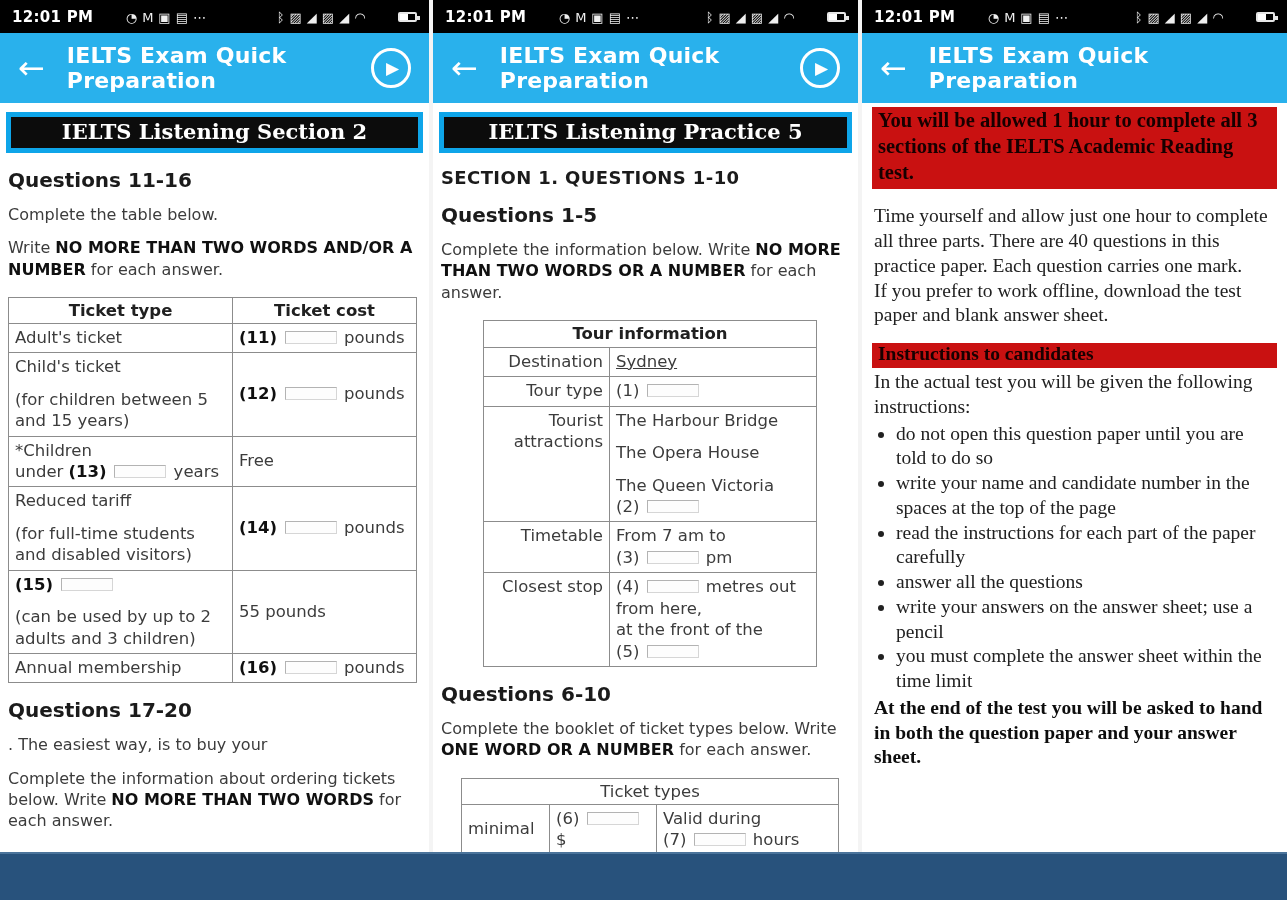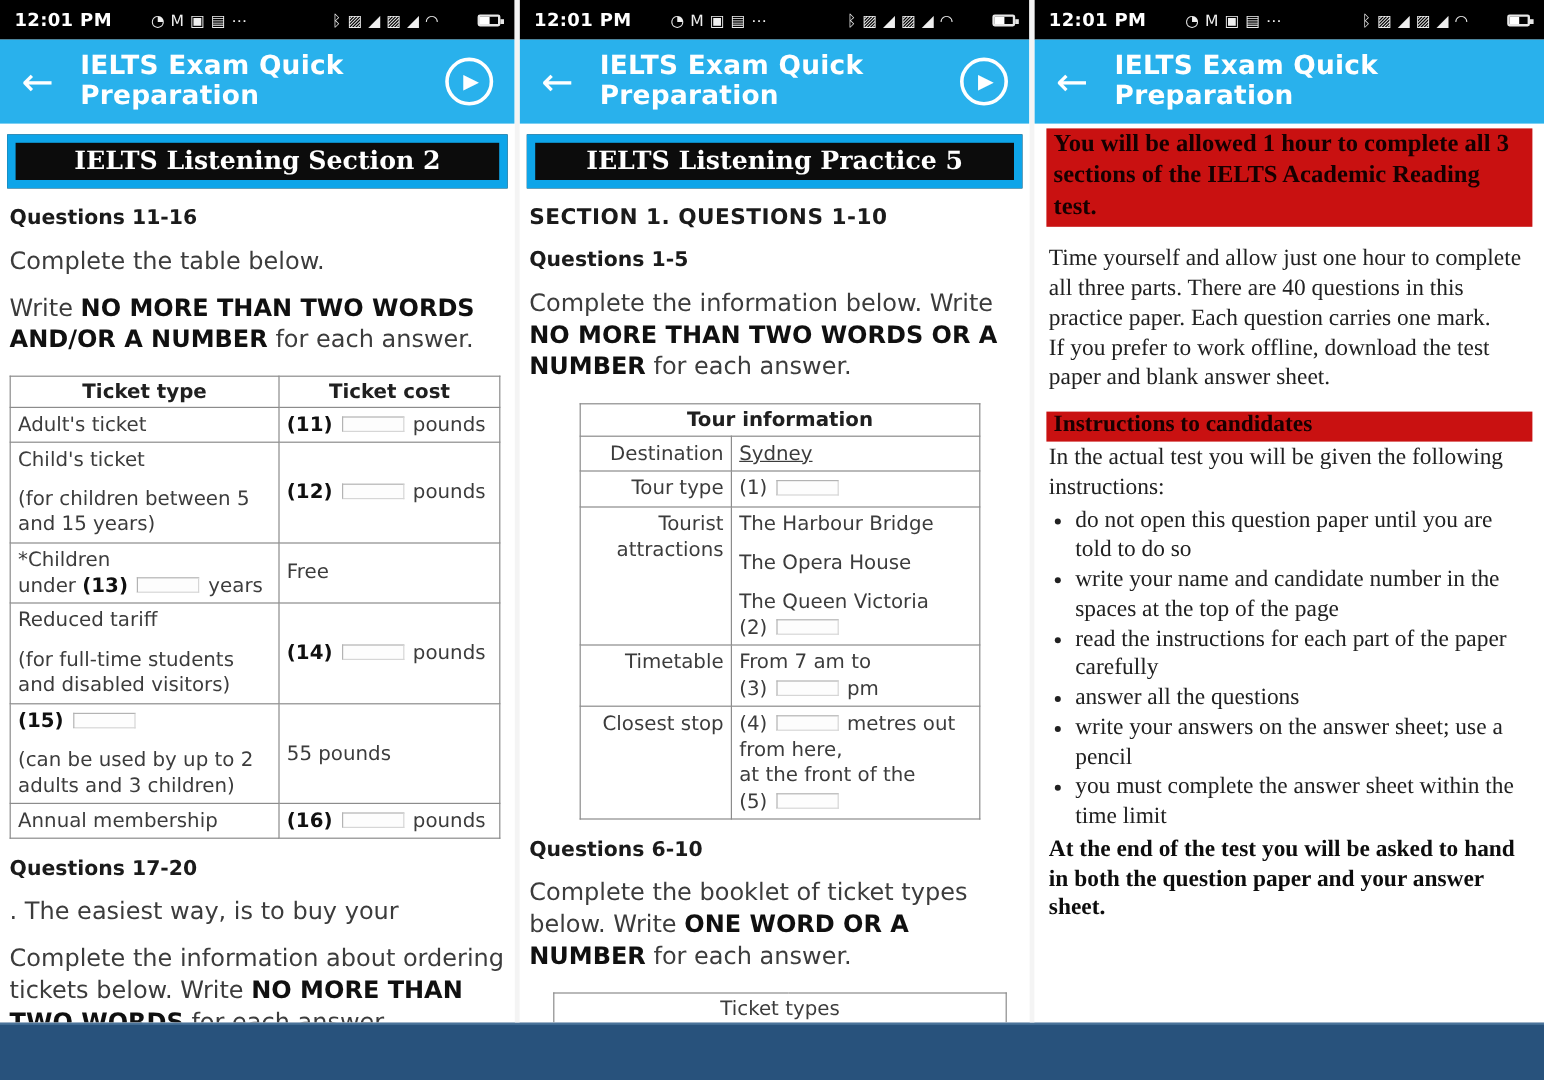--- a/index.html
+++ b/index.html
@@ -23,25 +23,25 @@
   
   .appbar { height:70px; background:#29b1ec; display:flex; align-items:center; padding:0 18px; }
   .back { color:#fff; font-size:32px; line-height:1; margin-right:22px; cursor:pointer; }
   .apptitle { color:#fff; font-size:22px; font-weight:600; flex:1; letter-spacing:0.2px; }
   .playbtn { width:40px; height:40px; border:3px solid #fff; border-radius:50%; display:flex;
              align-items:center; justify-content:center; cursor:pointer; flex:none; }
   .playtri { color:#fff; font-size:17px; line-height:1; margin-left:3px; }
 
   
   .content { height:749px; overflow:hidden; padding:0 8px; }
-  .blackbar { margin:9px -2px 0; background:#0c0c0c; border:7px solid #0ea5e9; color:#fff; text-align:center;
+  .blackbar { margin:9px -2px 0; background:#0c0c0c; border:5px solid #0ea5e9; color:#fff; text-align:center;
               font-family:"DejaVu Serif", serif; font-weight:bold; font-size:21px; padding:2px 0 4px; }
-  .qhead { font-size:17px; font-weight:bold; color:#1b1b1b; margin:15px 0 0; }
+  .qhead { font-size:20px; font-weight:bold; color:#1b1b1b; margin:15px 0 0; }
   .sechead { font-size:18px; font-weight:bold; color:#1b1b1b; margin:14px 0 0; letter-spacing:0.4px; }
-  .para { font-size:20px; color:#3c3c3c; line-height:1.33; margin:12px 0 0; }
+  .para { font-size:16px; color:#3c3c3c; line-height:1.33; margin:12px 0 0; }
   .para b { color:#101010; }
 
   table.qtable { border-collapse:collapse; margin-top:17px; }
   .qtable th, .qtable td { border:1px solid #8c8c8c; font-size:16.5px; }
   .qtable th { font-weight:bold; text-align:center; color:#202020; padding:3px 4px; }
   .qtable td { color:#3c3c3c; padding:3px 6px 4px; vertical-align:top; line-height:1.3; }
   .qtable td b { color:#101010; }
   .gap { display:block; height:11px; }
   .blank { display:inline-block; width:52px; height:13px; background:#fdfdfd; border:1px solid #b3b3b3;
            border-bottom-color:#d6d6d6; border-right-color:#d6d6d6; vertical-align:middle; margin:0 2px 2px; }

